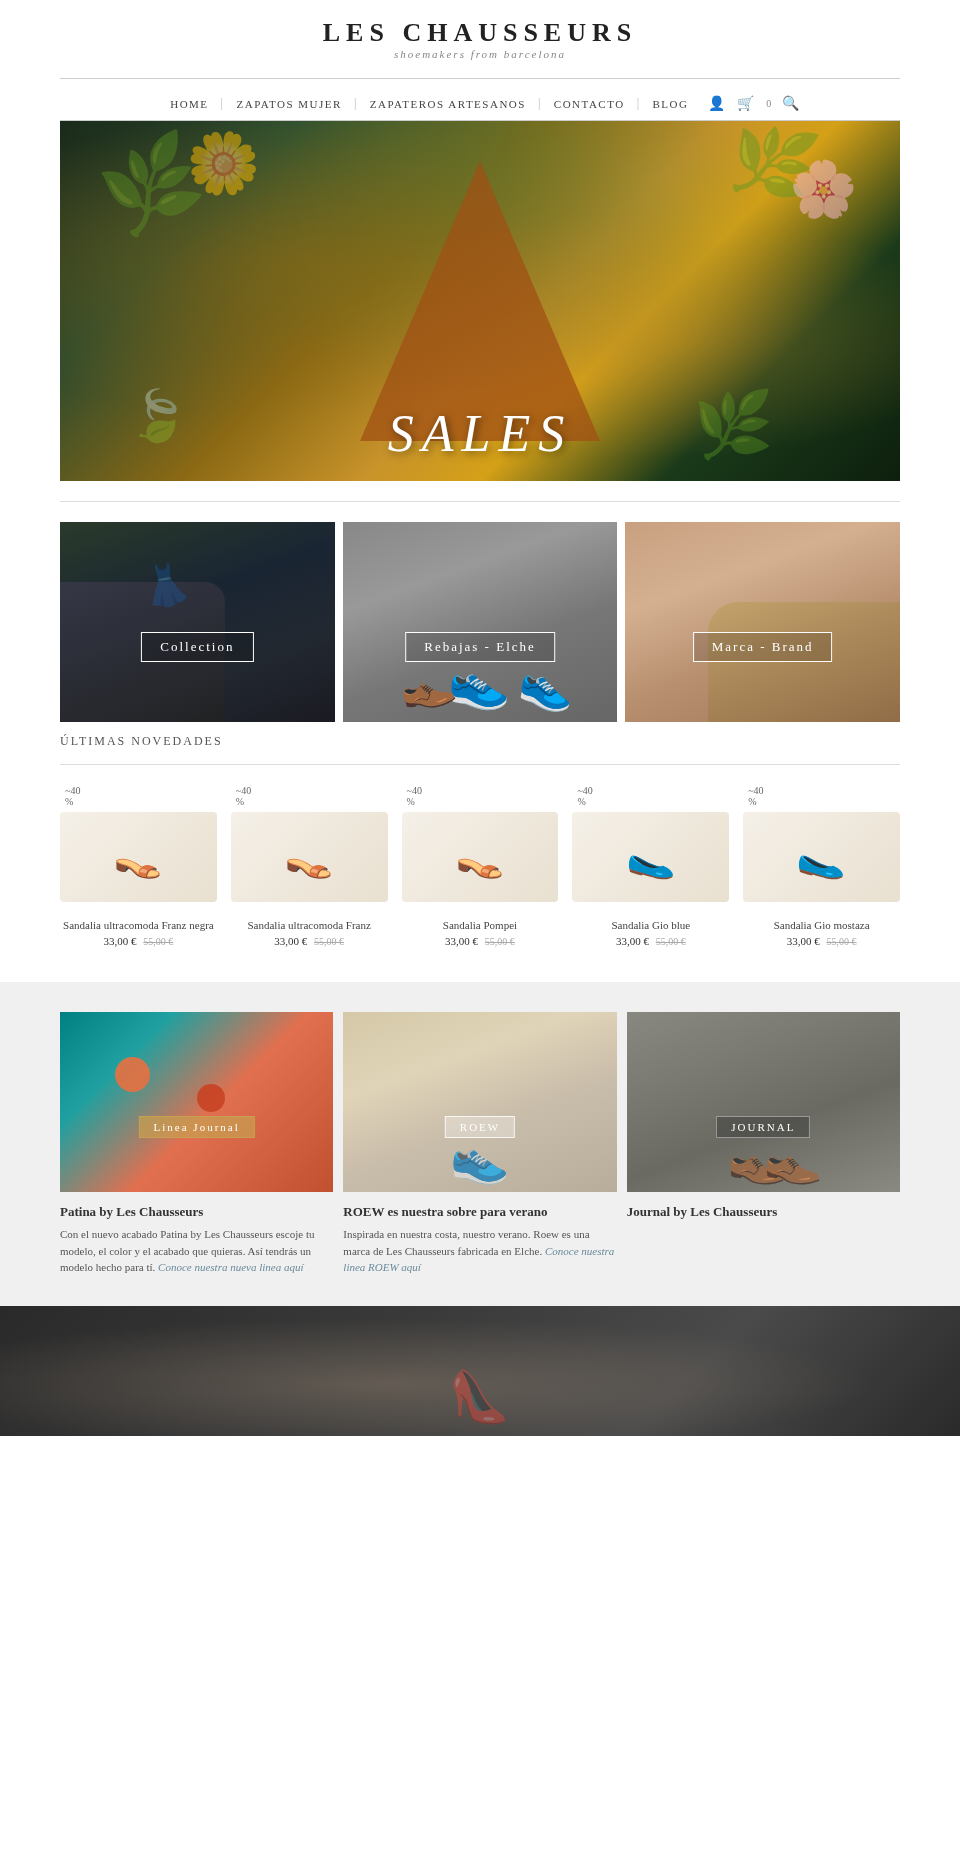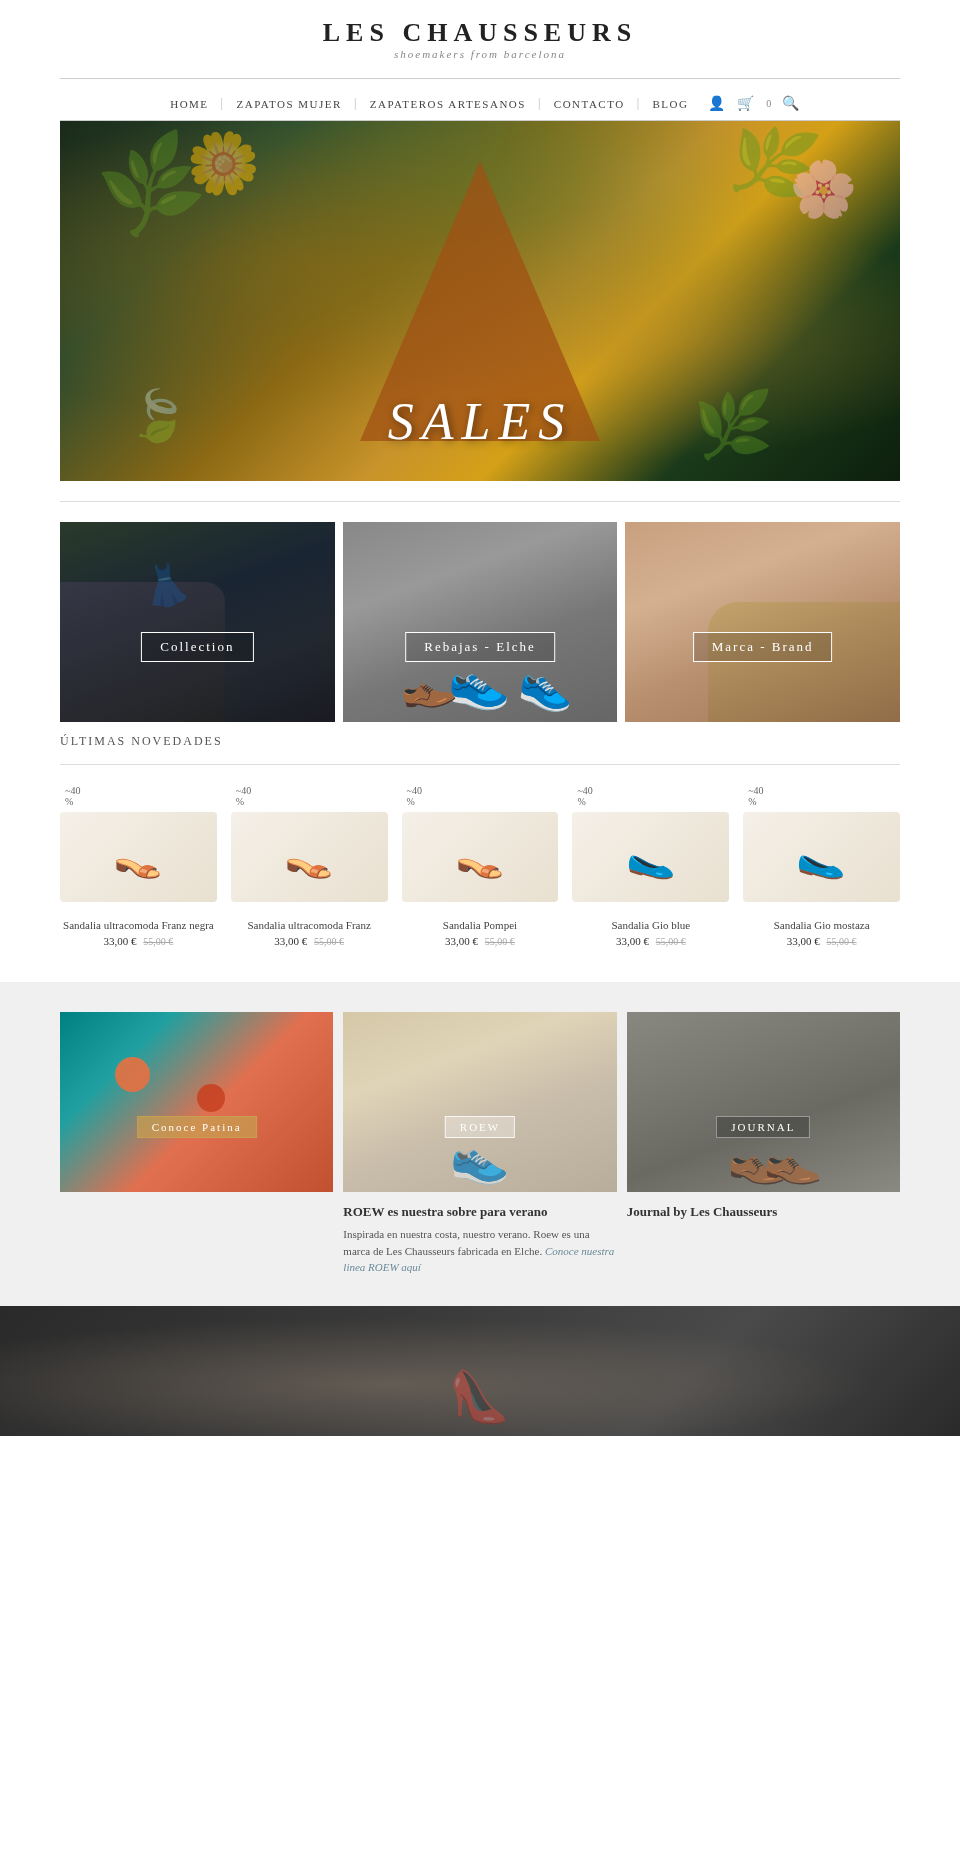--- a/index.html
+++ b/index.html
@@ -50,21 +50,21 @@
       border-bottom: 280px solid rgba(160, 80, 20, 0.75);
     }
     .hero-text {
       position: relative;
       z-index: 2;
       color: #fff;
       font-size: 52px;
       letter-spacing: 8px;
       font-style: italic;
       text-shadow: 2px 2px 8px rgba(0,0,0,0.5);
-      padding-bottom: 30px;
+      padding-bottom: 18px;
       font-weight: normal;
     }
     .section-divider { border: none; border-top: 1px solid #ddd; margin: 20px 60px; }
 
     
     .three-col { display: flex; gap: 8px; margin: 0 60px; }
     .col-img {
       flex: 1;
       height: 200px;
       position: relative;
@@ -342,21 +342,28 @@
   <div class="gray-three-col">
 
     <div class="gray-col">
       <div class="gray-col-img">
         <div class="gray-col-img-bg gc1">
           <div style="width:100%;height:100%;background:linear-gradient(135deg,#008080 0%,#20a0a0 25%,#e07050 55%,#c05030 100%);position:relative;">
             <div style="position:absolute;top:25%;left:20%;width:35px;height:35px;border-radius:50%;background:#e87040;opacity:0.9;"></div>
             <div style="position:absolute;top:40%;left:50%;width:28px;height:28px;border-radius:50%;background:#c84020;opacity:0.85;"></div>
           </div>
         </div>
-        <div class="col-label gray-col-label" style="background:rgba(200,160,80,0.7);border:1px solid rgba(200,160,80,0.9);">Conoce Patina</div>
+        <div class="col-label gray-col-label" style="background:rgba(200,160,80,0.7);border:1px solid rgba(200,160,80,0.9);">Linea Journal</div>
+      </div>
+      <div class="gray-col-text">
+        <div class="gray-col-heading">Patina by Les Chausseurs</div>
+        <div class="gray-col-body">
+          <span>Con el nuevo acabado Patina by Les Chausseurs escoje tu modelo, el color y el acabado que quieras. Así tendrás un modelo hecho para tí.</span>
+          <a class="gray-col-link">Conoce nuestra nueva linea aquí</a>
+        </div>
       </div>
     </div>
 
     <div class="gray-col">
       <div class="gray-col-img">
         <div class="gray-col-img-bg gc2">
           <div style="width:100%;height:100%;background:linear-gradient(160deg,#d4c8a8 0%,#e0d4b8 30%,#c8bcaa 60%,#b8ac9a 100%);position:relative;">
             <div style="position:absolute;bottom:5px;left:50%;transform:translateX(-50%);font-size:48px;opacity:0.7;">👟</div>
           </div>
         </div>

